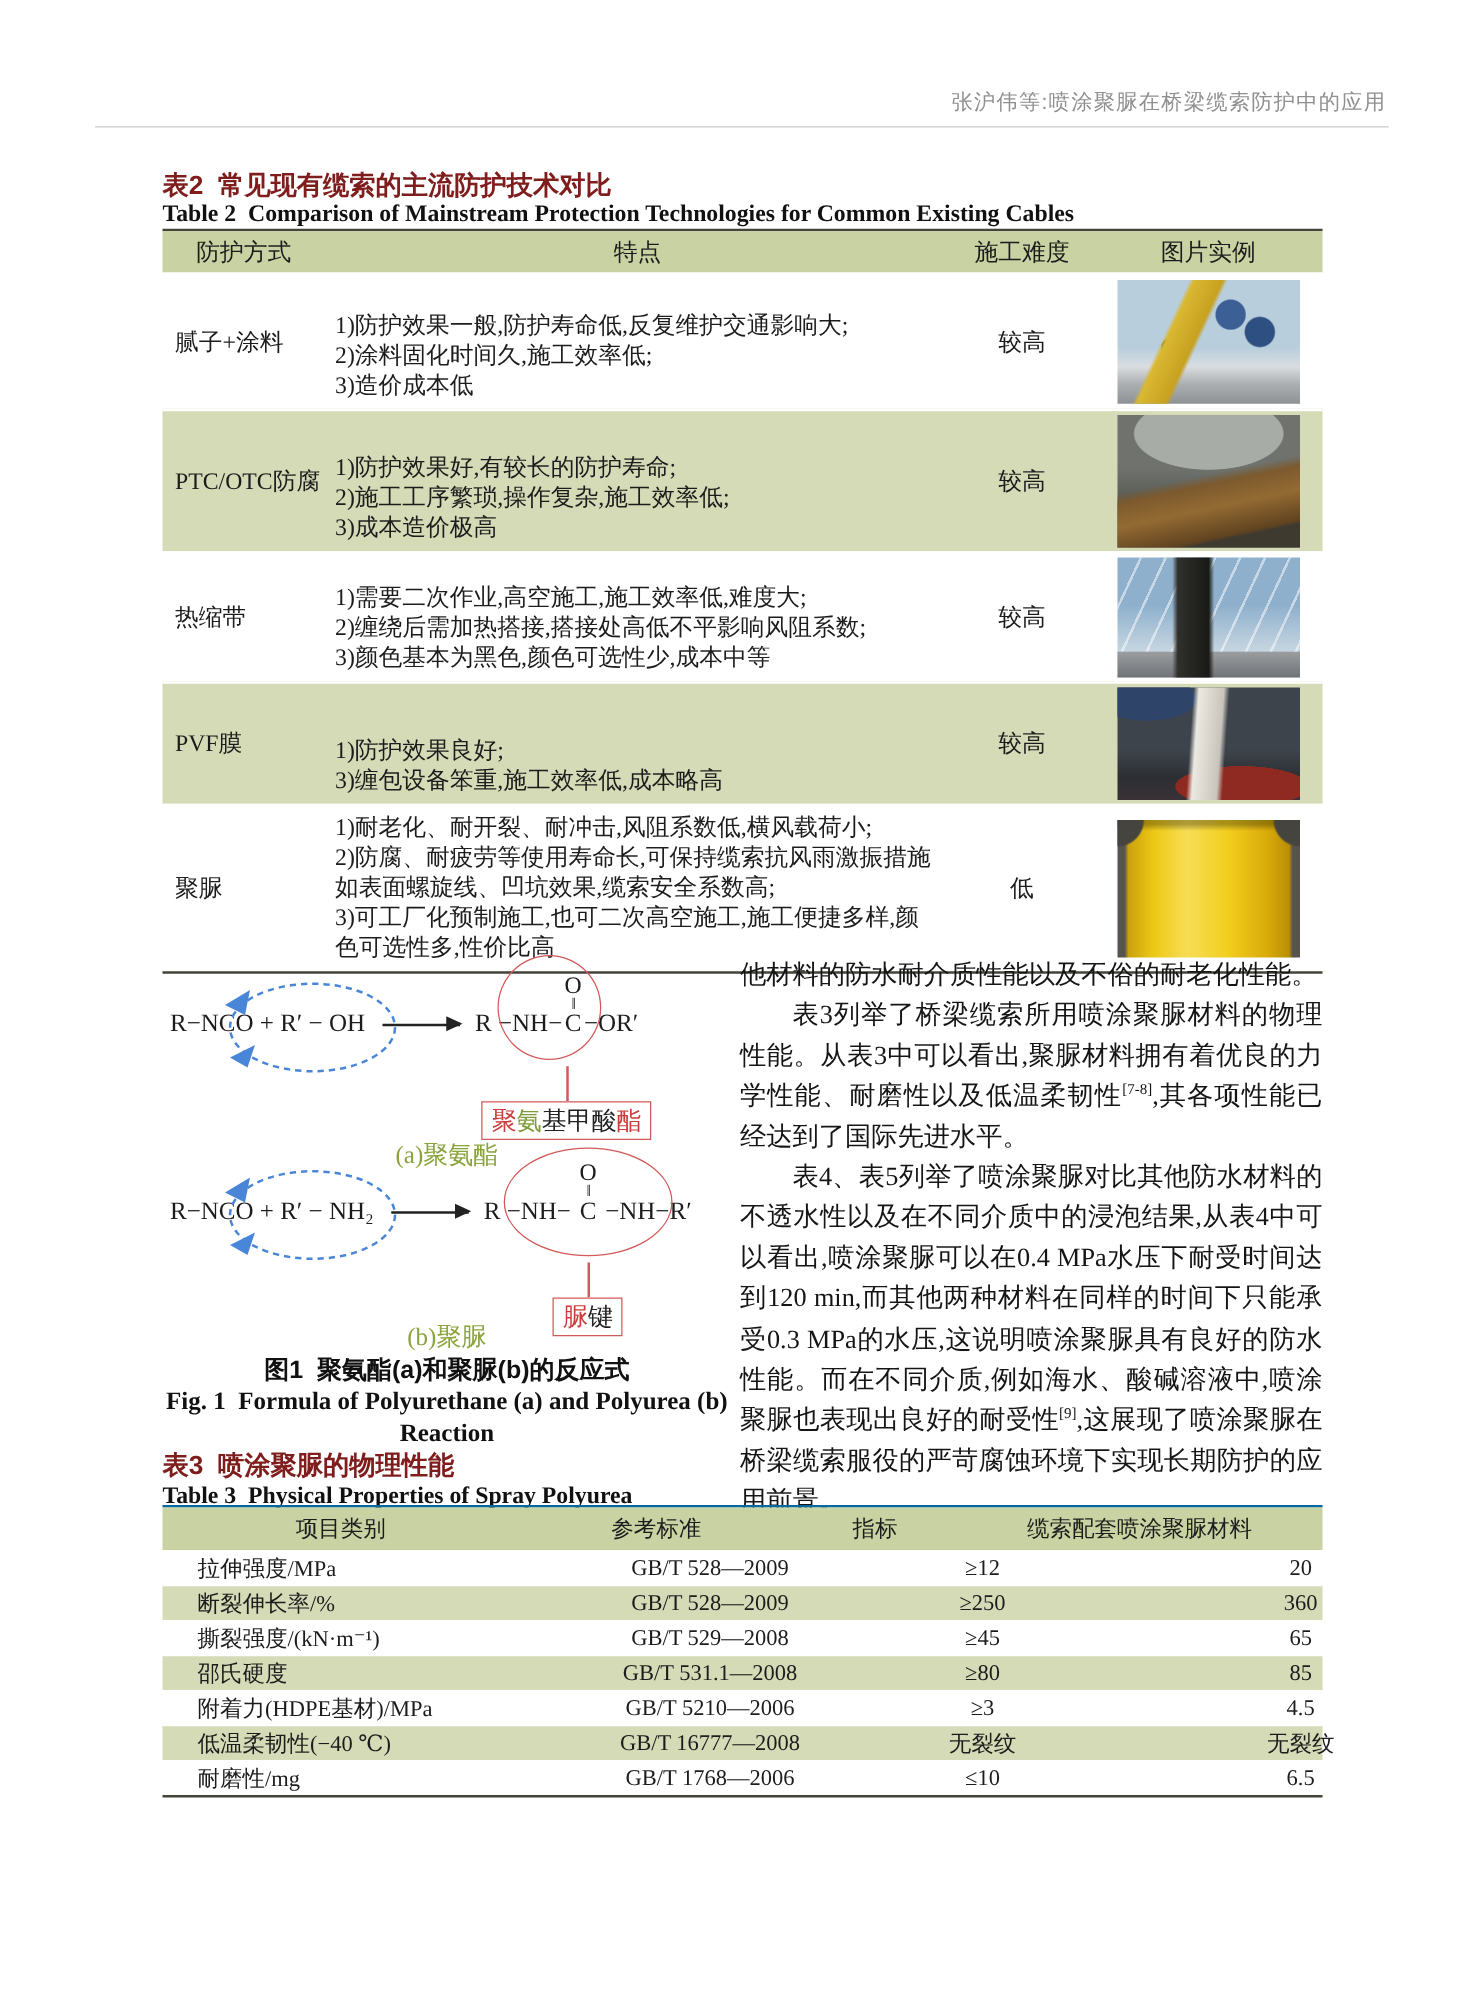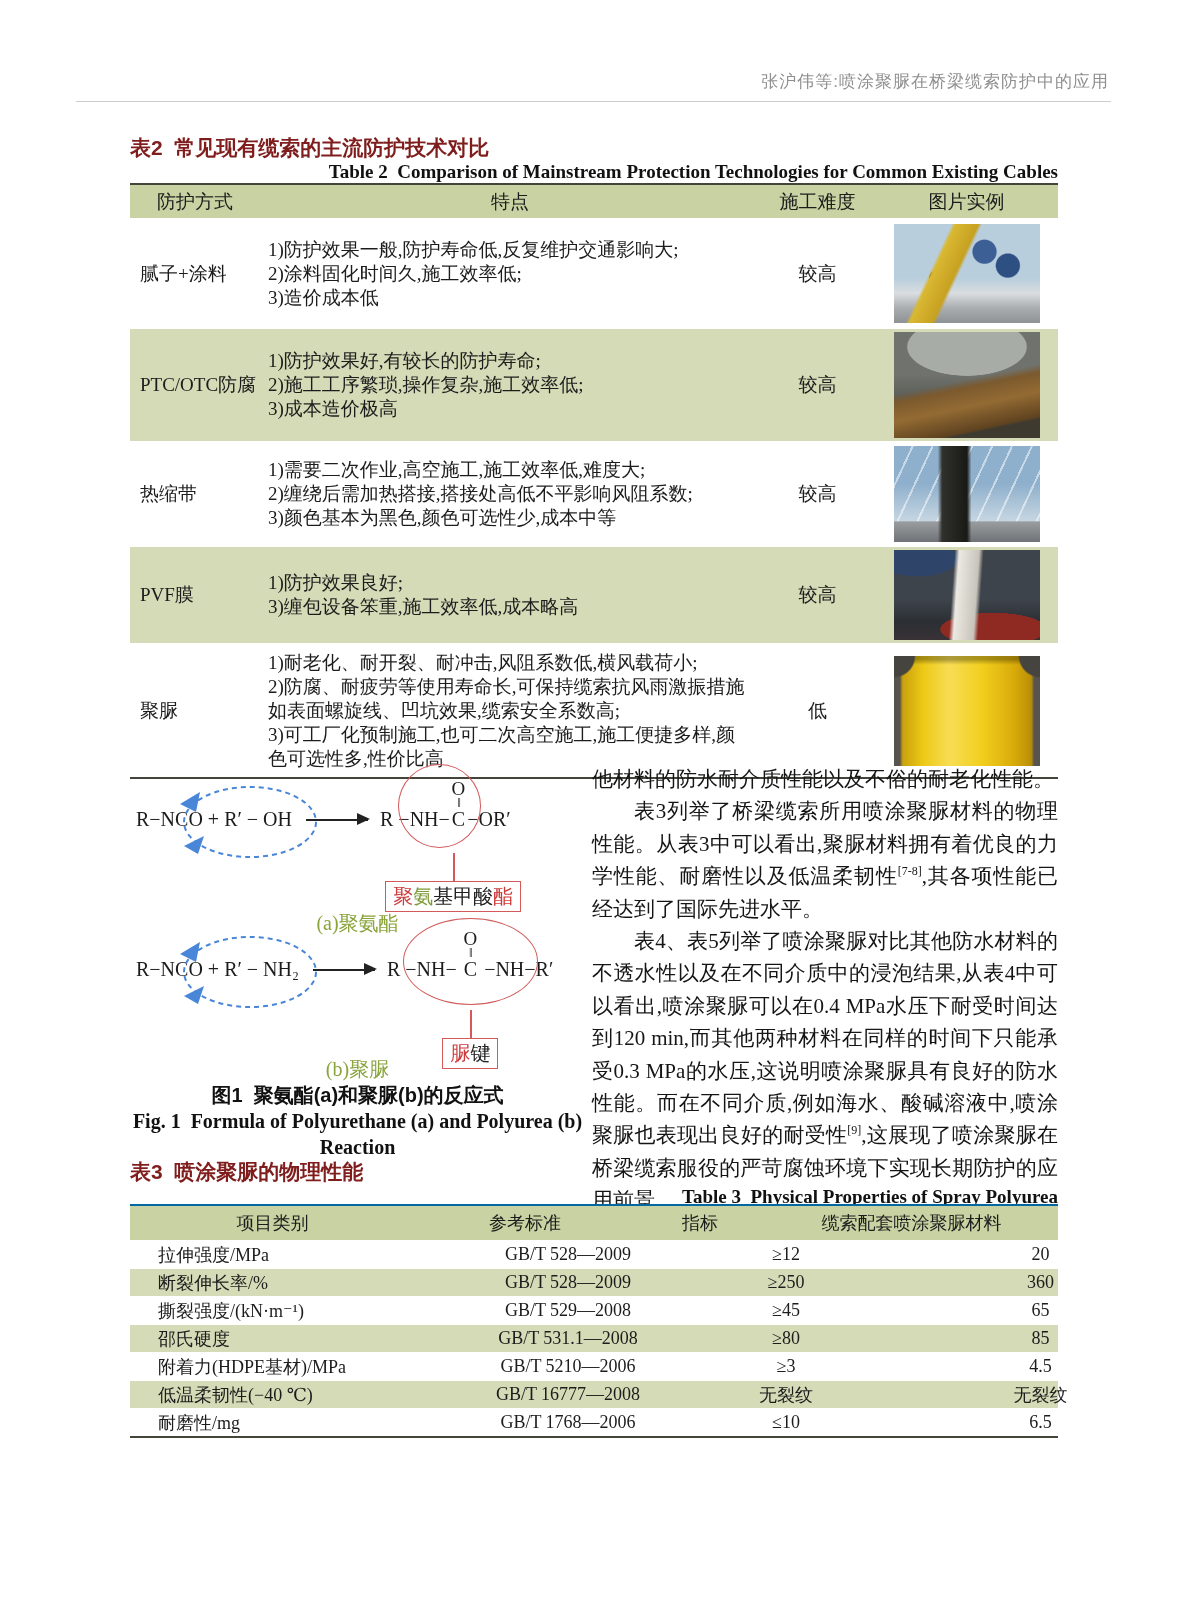--- a/index.html
+++ b/index.html
@@ -8,33 +8,33 @@
   .keepsp{white-space:pre-wrap;}
 
   
   .running-head{position:absolute;top:70px;right:78px;font-family:"Liberation Sans","DejaVu Sans",sans-serif;
         font-size:17px;color:#8f8f8f;letter-spacing:1px;}
   .head-rule{position:absolute;top:101px;left:76px;right:76px;height:1px;background:#cccccc;}
 
   
   .tbl-title-zh{position:absolute;left:130px;width:928px;text-align:left;
         font-family:"Liberation Sans","DejaVu Sans",sans-serif;font-weight:bold;font-size:21px;color:#7f1d1d;}
-  .tbl-title-en{position:absolute;left:130px;width:928px;text-align:right;
+  .tbl-title-en{position:absolute;left:130px;width:928px;text-align:left;
         font-family:"Liberation Serif","DejaVu Serif",serif;font-weight:bold;font-size:19px;color:#111;}
 
   
   .table2{position:absolute;left:130px;top:183px;width:928px;
         border-top:2px solid #45443a;border-bottom:2px solid #45443a;font-size:19px;}
   .t2row{display:grid;grid-template-columns:130px 500px 115px 183px;}
   .t2row.body{border-top:2px solid #ffffff;}
   .t2row.head{background:#c9d2a2;height:33px;font-size:19px;}
   .t2row.head > div{display:flex;align-items:center;justify-content:center;}
   .t2row.shaded{background:#d4dbb6;}
   .c-method{display:flex;align-items:center;padding-left:10px;}
-  .c-feat{padding:6px 8px 6px 8px;line-height:24px;display:flex;flex-direction:column;justify-content:center;}
+  .c-feat{padding:6px 8px 6px 8px;line-height:24px;display:flex;flex-direction:column;justify-content:flex-end;}
   .c-diff{display:flex;align-items:center;justify-content:center;}
   .c-photo{display:flex;align-items:center;justify-content:center;padding:3px 0;}
   .h1{min-height:107px;}.h2{min-height:112px;}.h3{min-height:102px;}.h4{min-height:96px;}.h5{min-height:116px;}
   .photo{width:146px;border:0;}
   .p1h{height:99px;}.p2h{height:106px;}.p3h{height:96px;}.p4h{height:90px;}.p5h{height:110px;}
   .ph1{background:
     linear-gradient(115deg, transparent 30%, #d9b832 32%, #c7a121 44%, transparent 46%),
     radial-gradient(circle at 62% 28%, #3c5f96 0 10%, transparent 11%),
     radial-gradient(circle at 78% 42%, #2e4f82 0 9%, transparent 10%),
     radial-gradient(circle at 30% 55%, #5a3b22 0 7%, transparent 8%),

